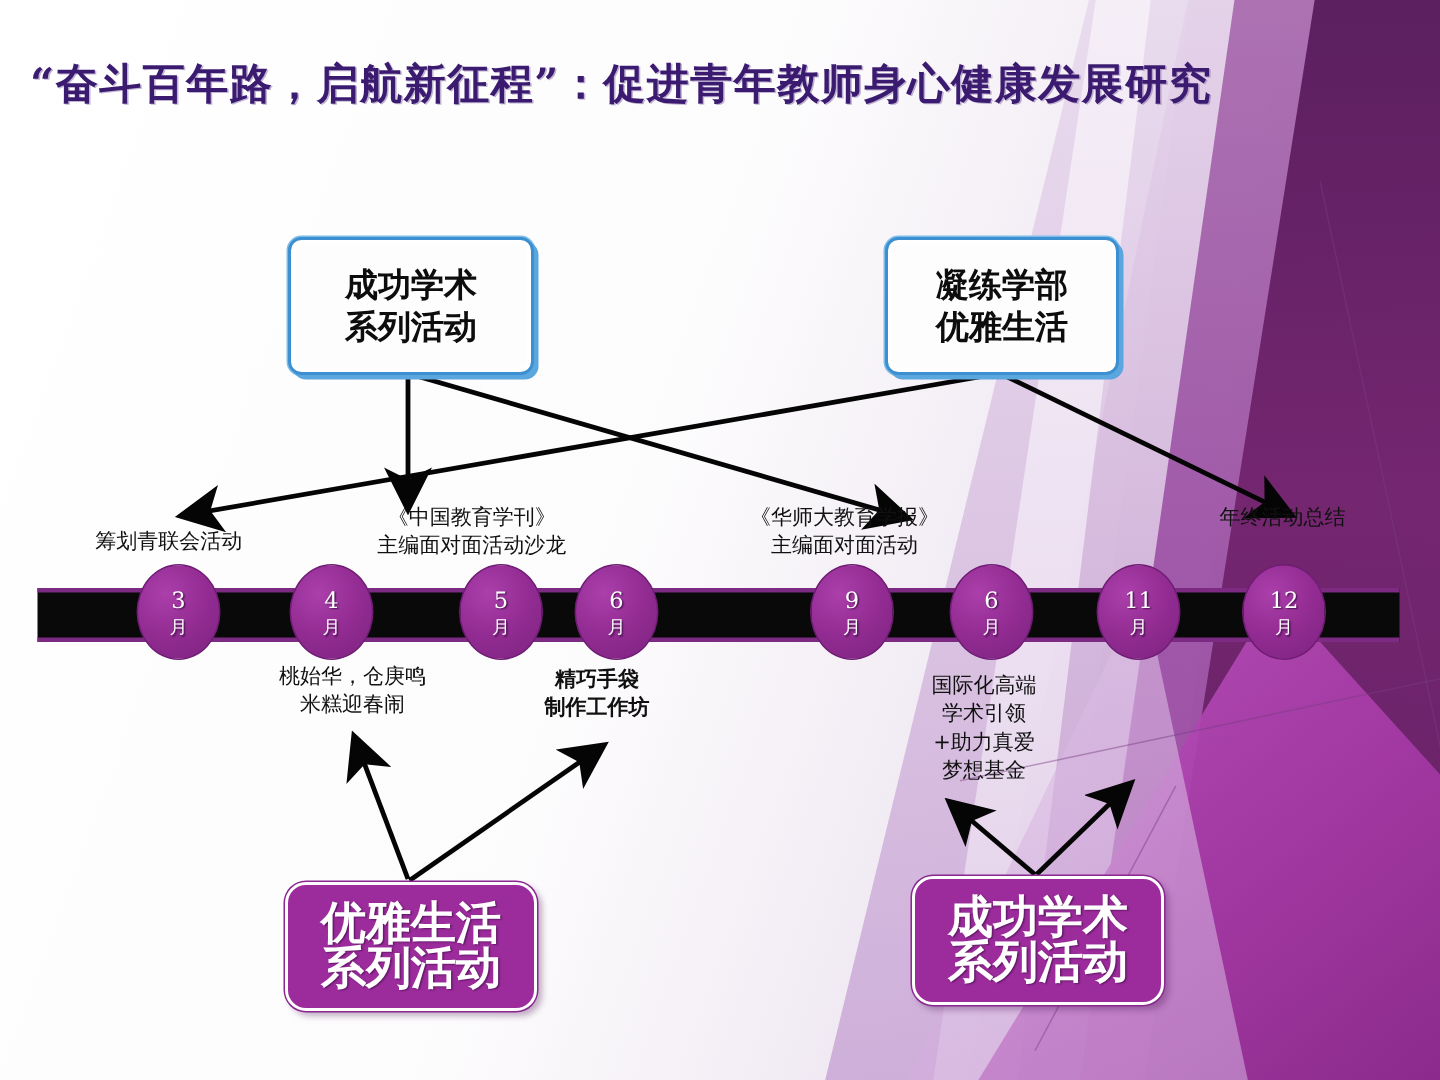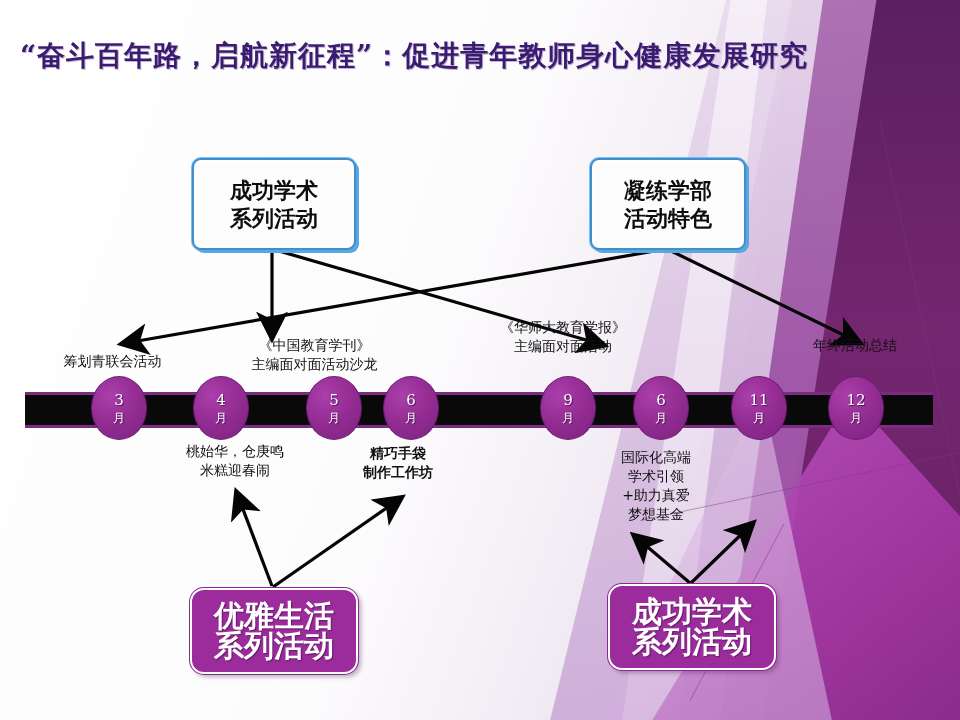--- a/index.html
+++ b/index.html
@@ -125,21 +125,21 @@
   
   .label{
     position:absolute;text-align:center;white-space:pre-line;
     font-family:"DejaVu Sans","Liberation Sans",sans-serif;
     font-size:14px;line-height:19px;color:#111111;
   }
   .label.bold{font-weight:bold;}
 
   #lab-1{left:30px;top:352px;width:165px;}
   #lab-2{left:222px;top:336px;width:185px;}
-  #lab-3{left:468px;top:318px;width:190px;}
+  #lab-3{left:468px;top:336px;width:190px;}
   #lab-4{left:780px;top:336px;width:150px;}
   #lab-5{left:150px;top:442px;width:170px;}
   #lab-6{left:328px;top:444px;width:140px;}
   #lab-7{left:586px;top:448px;width:140px;}
   #lab-8{left:700px;top:444px;width:160px;}
 
   #arrows{position:absolute;left:0;top:0;width:960px;height:720px;pointer-events:none;}
 </style>
 </head>
 <body>
@@ -178,21 +178,21 @@
     <line x1="690" y1="583" x2="637" y2="538" stroke="#050505" stroke-width="3.2" marker-end="url(#ah)"></line>
     <line x1="691" y1="583" x2="750" y2="526" stroke="#050505" stroke-width="3.2" marker-end="url(#ah)"></line>
   </svg>
 
   <div class="bluebox" id="box-success">
     <div class="txt">成功学术
 系列活动</div>
   </div>
   <div class="bluebox" id="box-feature">
     <div class="txt">凝练学部
-活动特色</div>
+优雅生活</div>
   </div>
 
   <div id="timeline-bar"></div>
 
   <div class="node" style="left:91px;top:376px;">
     <span class="num">3</span>
     <span class="yue">月</span>
   </div>
   <div class="node" style="left:193px;top:376px;">
     <span class="num">4</span>

